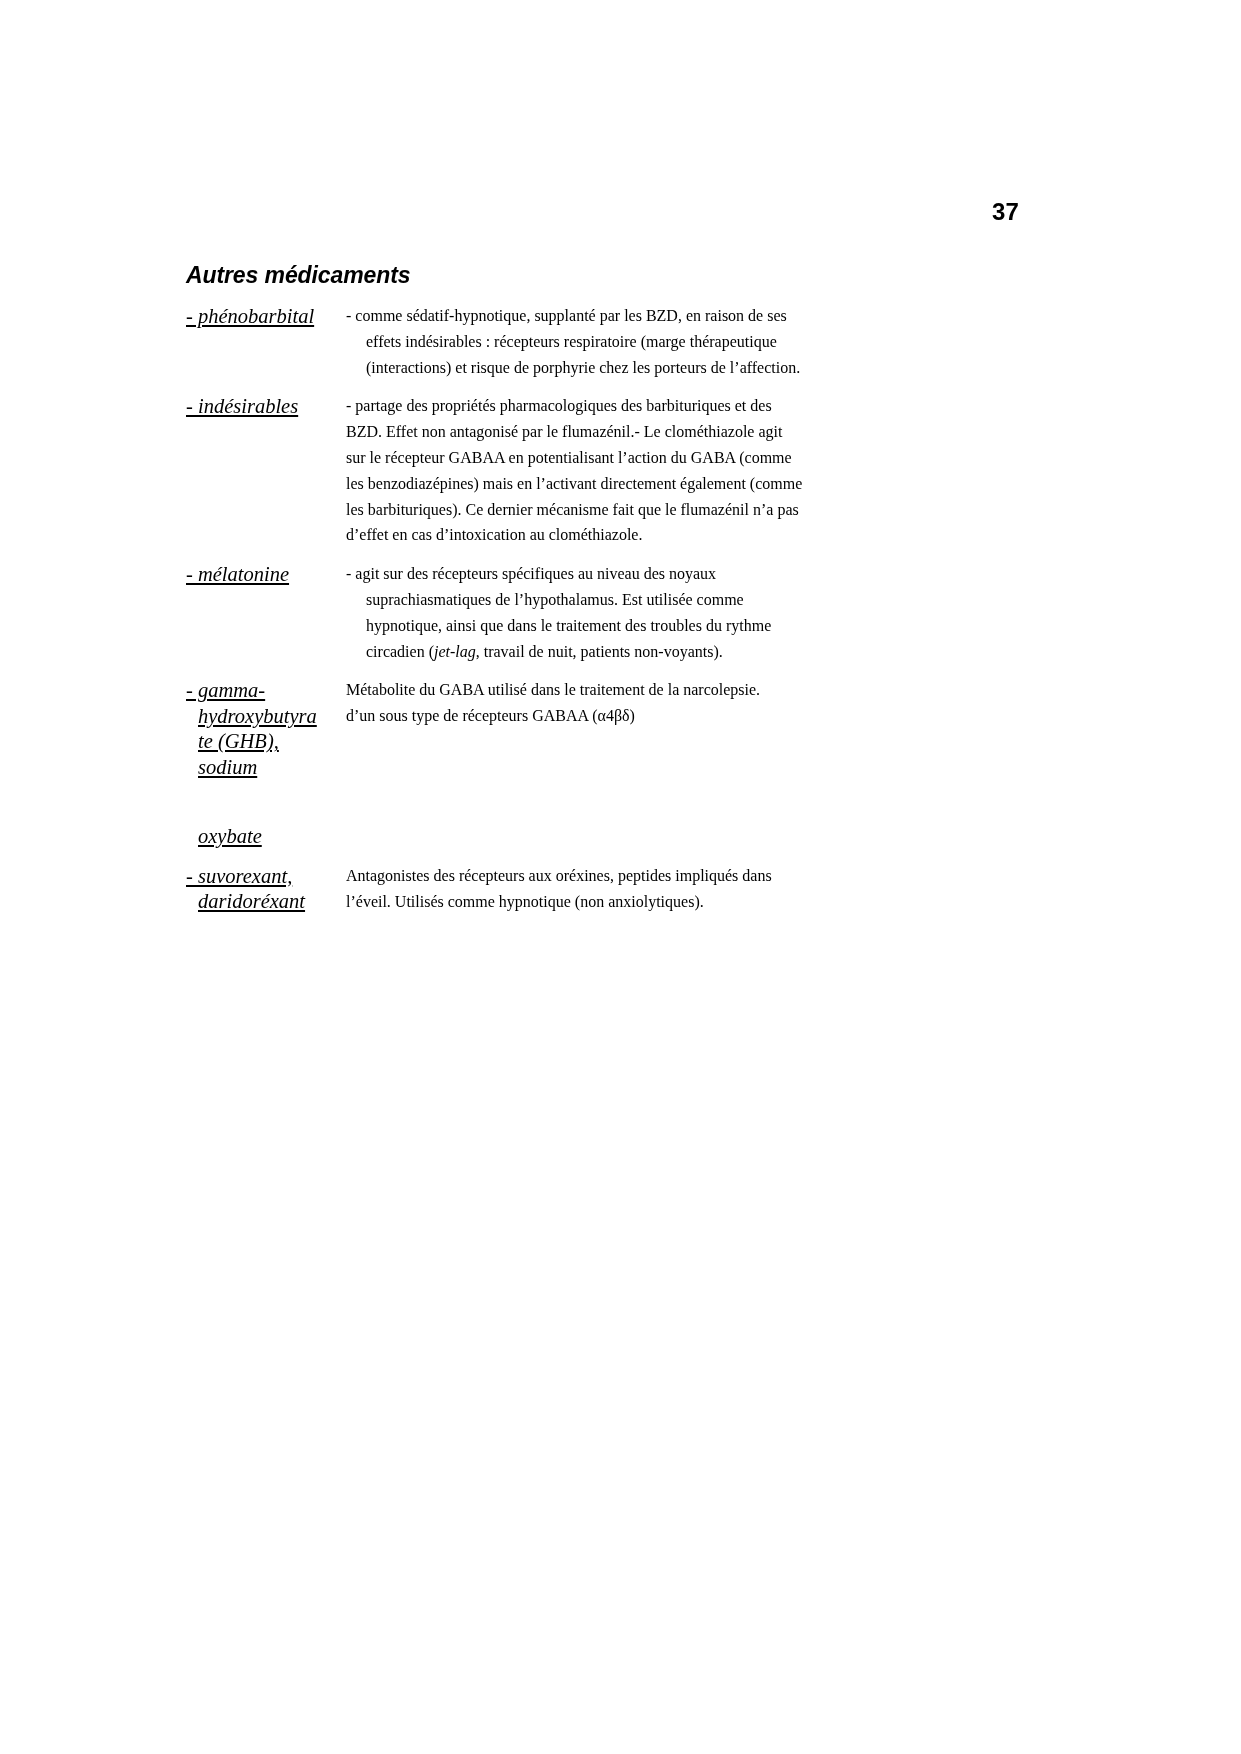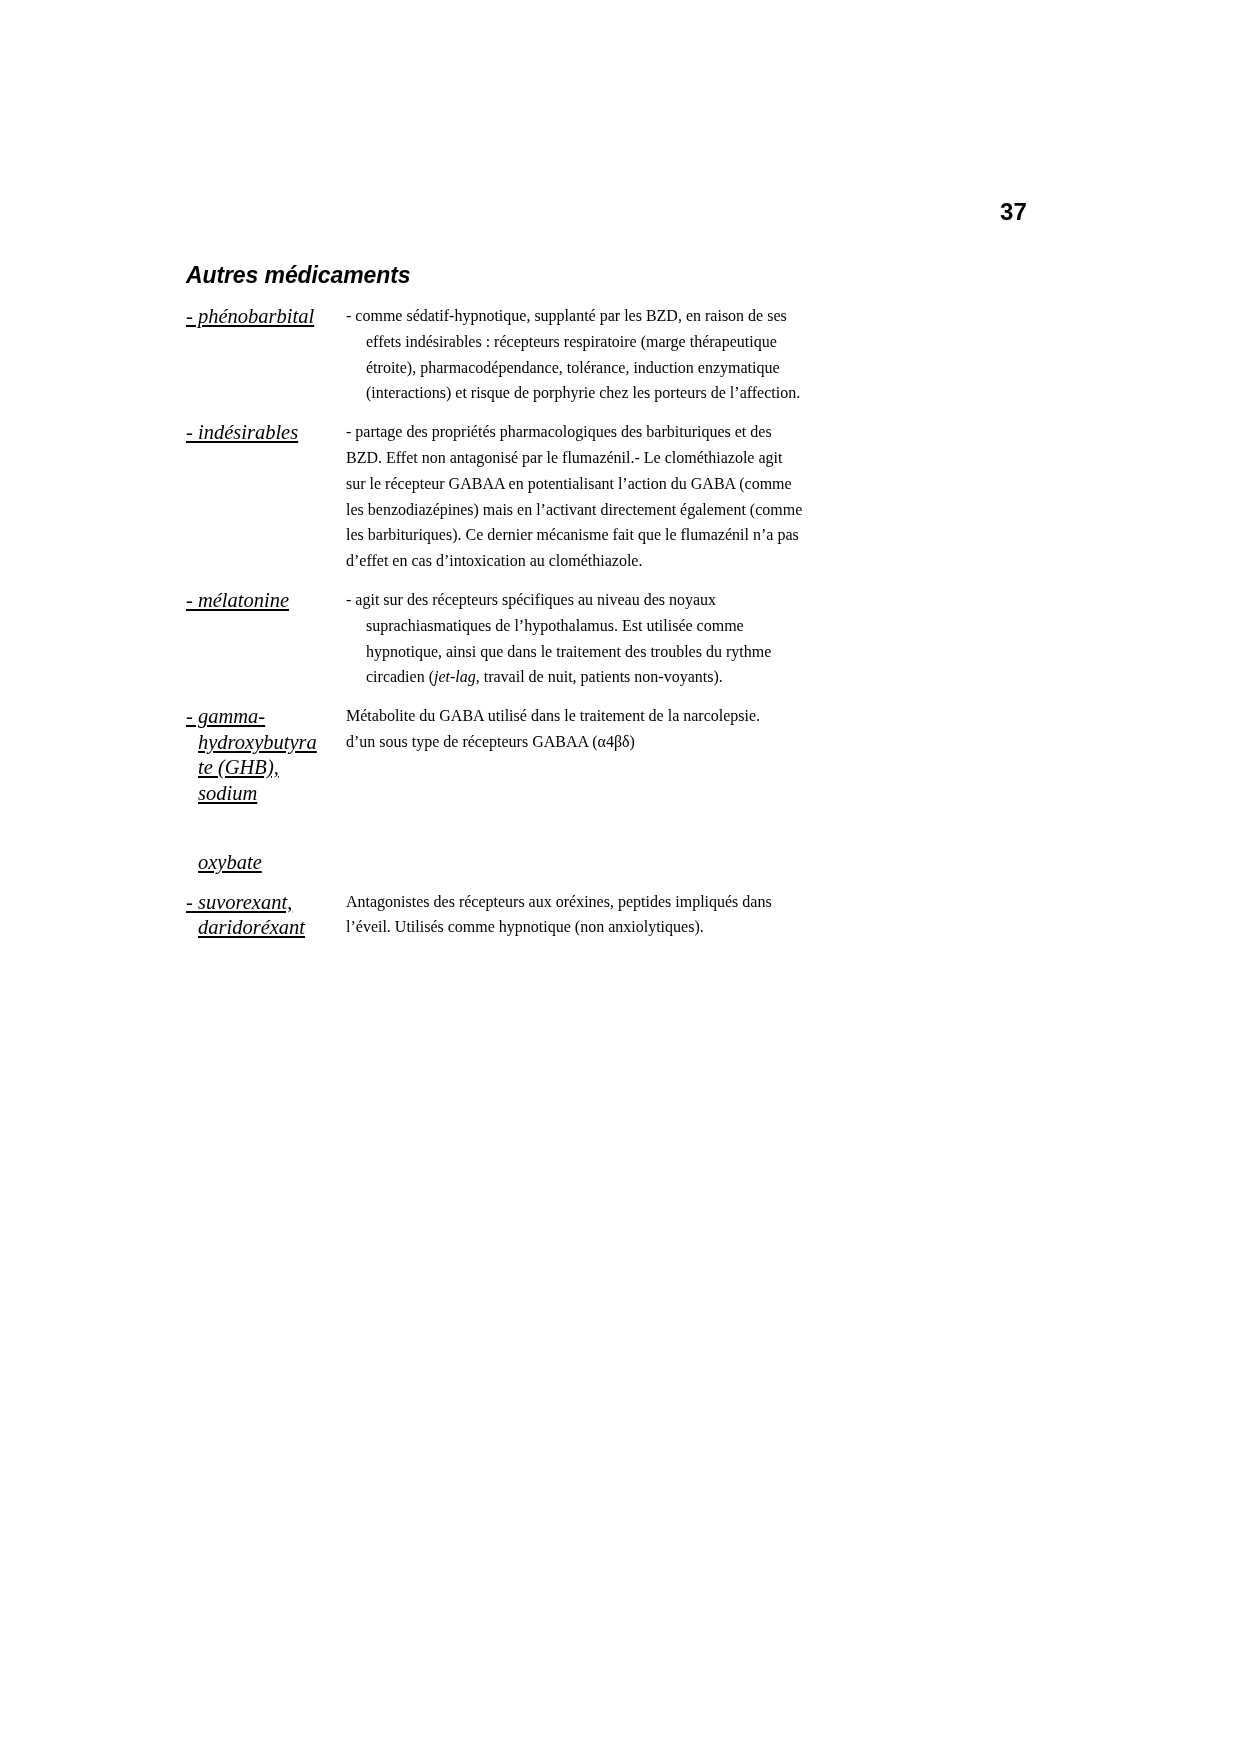--- a/index.html
+++ b/index.html
@@ -20,21 +20,21 @@
     position: absolute;
     left: 0; top: 0;
     width: 1241px;
     height: 1754px;
     background: #ffffff;
   }
 
   
   .page-number {
     position: absolute;
-    right: 214px;
+    right: 222px;
     top: 198px;
     font-family: "Liberation Sans", "DejaVu Sans", sans-serif;
     font-weight: bold;
     font-size: 24px;
     letter-spacing: 0.2px;
     color: #000;
   }
 
   
   .section-heading {
@@ -108,21 +108,20 @@
   <div class="section-heading">Autres médicaments</div>
 
   <div class="deflist" id="deflist">
       <div class="entry">
         <div class="entry-term">
           <span class="term-line">- phénobarbital</span>
         </div>
         <div class="entry-body hanging">
           <span class="body-line">- comme sédatif-hypnotique, supplanté par les BZD, en raison de ses</span>
           <span class="body-line">effets indésirables : récepteurs respiratoire (marge thérapeutique</span>
-          <span class="body-line">étroite), pharmacodépendance, tolérance, induction enzymatique</span>
           <span class="body-line">(interactions) et risque de porphyrie chez les porteurs de l’affection.</span>
         </div>
       </div>
       <div class="entry">
         <div class="entry-term">
           <span class="term-line">- indésirables</span>
         </div>
         <div class="entry-body">
           <span class="body-line">- partage des propriétés pharmacologiques des barbituriques et des</span>
           <span class="body-line">BZD. Effet non antagonisé par le flumazénil.- Le clométhiazole agit</span>

